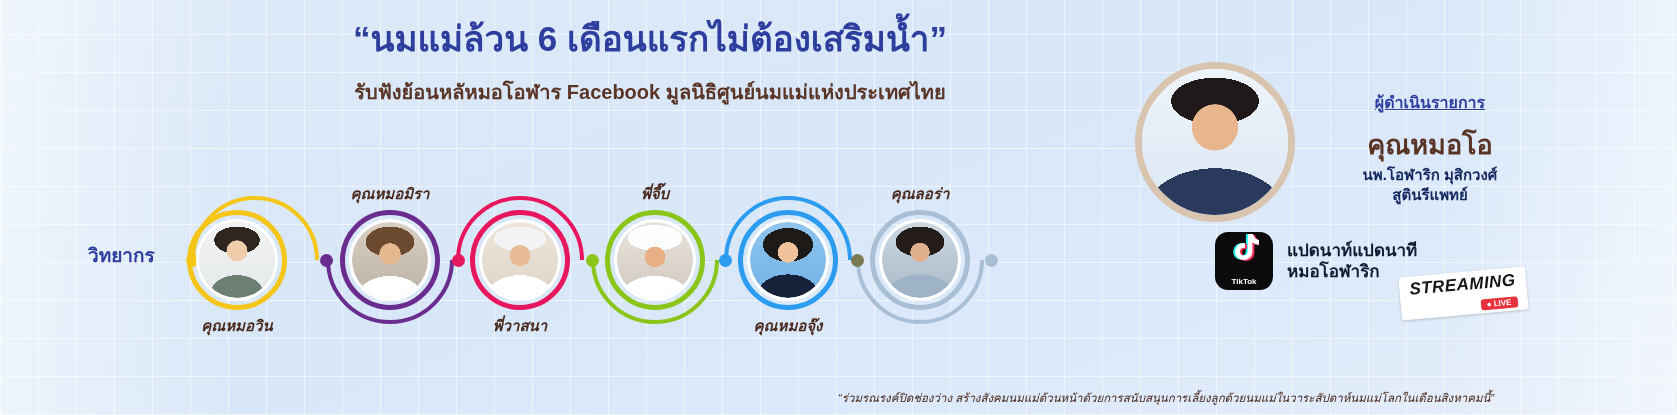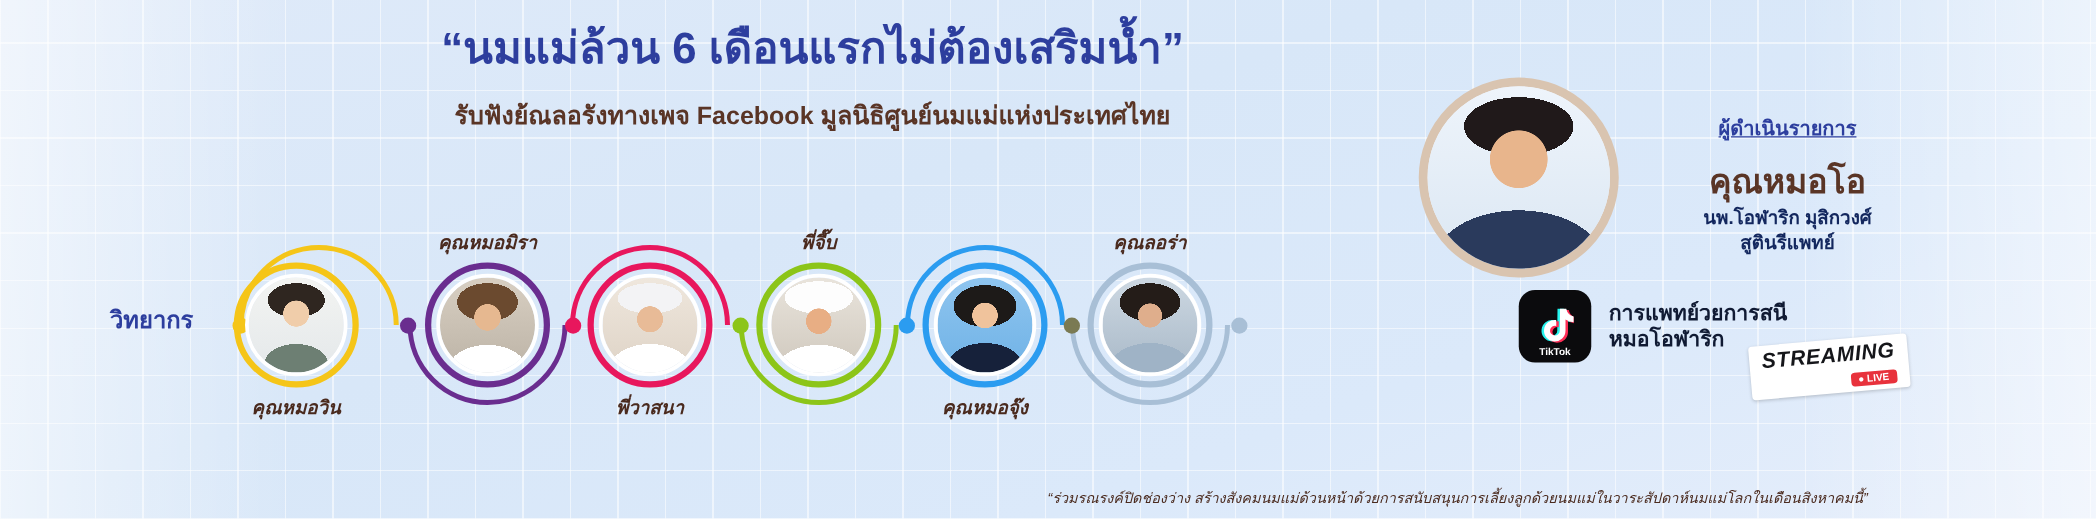--- a/index.html
+++ b/index.html
@@ -127,21 +127,21 @@
 
   
   .tiktok-row{
     position:absolute;
     left:1215px; top:232px;
     display:flex; align-items:center; gap:14px;
   }
   .tt-logo{
     width:58px;height:58px;border-radius:13px;
     background:#0b0b0d;position:relative;
-    display:flex;align-items:center;justify-content:center;
+    display:flex;justify-content:center;
   }
   .tt-caption{
     position:absolute;bottom:4px;left:0;right:0;
     text-align:center;color:#fff;font-size:8px;font-weight:bold;
   }
   .tt-handle{
     color:#101a33; font-size:17px; font-weight:bold; line-height:1.25;
   }
   .stream-badge{
     position:absolute;
@@ -173,21 +173,21 @@
     white-space:nowrap;
   }
 </style>
 </head>
 <body>
 
 <div id="banner">
 
   <div class="head-block">
     <div class="title-quote">“นมแม่ล้วน 6 เดือนแรกไม่ต้องเสริมน้ำ”</div>
-    <div class="subtitle">รับฟังย้ณลอรังทางเพจ Facebook มูลนิธิศูนย์นมแม่แห่งประเทศไทย</div>
+    <div class="subtitle">รับฟังย้อนหลัหมอโอฬาร Facebook มูลนิธิศูนย์นมแม่แห่งประเทศไทย</div>
   </div>
 
   <div class="speakers">
     <div class="vit-label">วิทยากร</div>
 
     <svg class="arc-svg" width="1060" height="180">
 
       <path d="M193,80 A62,62 0 0 1 317,80" fill="none" stroke="#f5c518" stroke-width="4"></path>
       <path d="M328,80 A62,62 0 0 0 452,80" fill="none" stroke="#6a2d8f" stroke-width="4"></path>
       <path d="M458,80 A62,62 0 0 1 582,80" fill="none" stroke="#e8175d" stroke-width="4"></path>
@@ -295,21 +295,21 @@
   <div class="tiktok-row">
     <div class="tt-logo">
       <svg width="30" height="32" viewBox="0 0 30 32">
         <path d="M19 2 h5 a8 8 0 0 0 6 6.2 v4.6 a12.6 12.6 0 0 1 -6.6 -2.2 v8.9 a8.6 8.6 0 1 1 -7.4 -8.5 v4.8 a3.9 3.9 0 1 0 2.8 3.7 z" fill="#25F4EE" transform="translate(-2,0)"></path>
         <path d="M19 2 h5 a8 8 0 0 0 6 6.2 v4.6 a12.6 12.6 0 0 1 -6.6 -2.2 v8.9 a8.6 8.6 0 1 1 -7.4 -8.5 v4.8 a3.9 3.9 0 1 0 2.8 3.7 z" fill="#FE2C55" transform="translate(2,1)"></path>
         <path d="M19 2 h5 a8 8 0 0 0 6 6.2 v4.6 a12.6 12.6 0 0 1 -6.6 -2.2 v8.9 a8.6 8.6 0 1 1 -7.4 -8.5 v4.8 a3.9 3.9 0 1 0 2.8 3.7 z" fill="#ffffff"></path>
       </svg>
       <div class="tt-caption">TikTok</div>
     </div>
     <div>
-      <div class="tt-handle">การแพทย์วยการสนี</div>
+      <div class="tt-handle">แปดนาท์แปดนาที</div>
       <div class="tt-handle">หมอโอฬาริก</div>
     </div>
   </div>
 
   <div class="stream-badge">
     <div class="stream-word">STREAMING</div>
     <div style="text-align:right;">
       <span class="live-pill">● LIVE</span>
     </div>
   </div>

